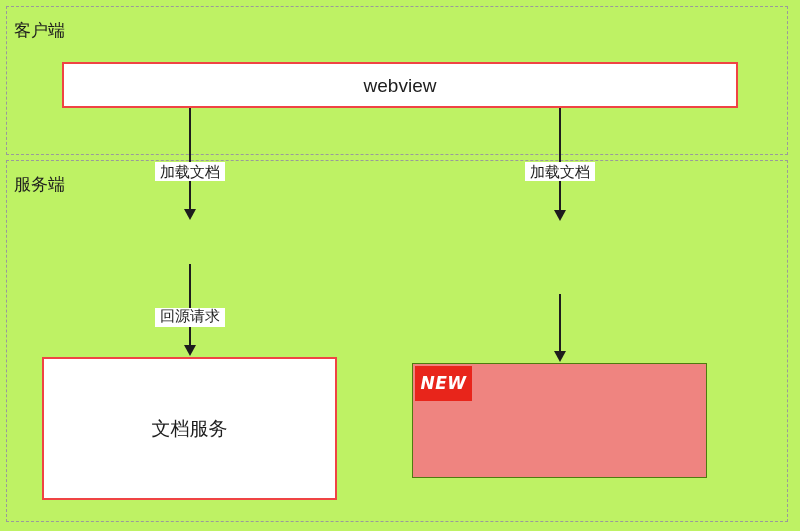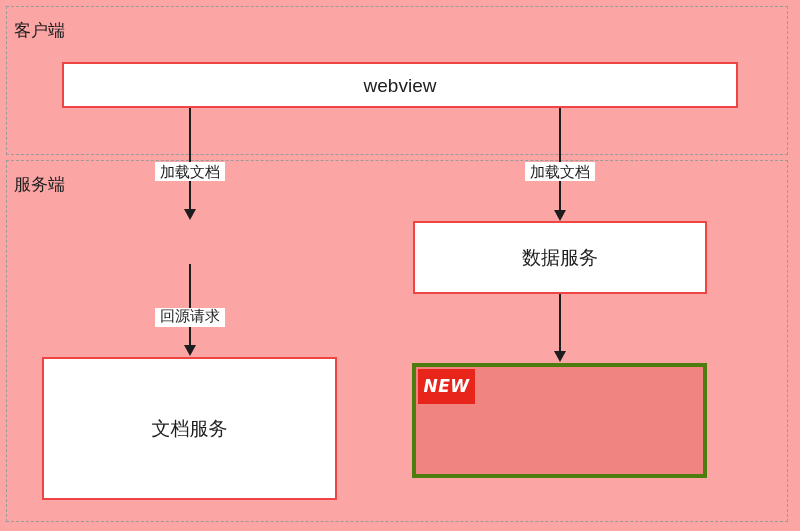--- a/index.html
+++ b/index.html
@@ -8,21 +8,21 @@
     padding: 0;
     background: #ffffff;
   }
   body {
     font-family: "Liberation Sans", "DejaVu Sans", sans-serif;
   }
   #stage {
     position: relative;
     width: 800px;
     height: 531px;
-    background: #fca5a5;
+    background: #bef264;
     overflow: hidden;
   }
 
   
   .zone {
     position: absolute;
     border: 1px dashed #9a9a9a;
     box-sizing: border-box;
     background: transparent;
   }
@@ -46,21 +46,21 @@
     justify-content: center;
     color: #1d1d1d;
   }
   .box-label {
     font-size: 19px;
     line-height: 1;
     white-space: nowrap;
   }
   .box.highlight {
     background: #ef8480;
-    border: 4px solid #4d7c0f;
+    border: 1px solid #4d7c0f;
   }
   .box.highlight .box-label {
     color: #ffffff;
     font-weight: 600;
     letter-spacing: 0.3px;
   }
 
   
   .new-badge {
     position: absolute;
@@ -123,23 +123,20 @@
 
   <div class="vline" style="left:189px; top:108px; height:104px;"></div>
   <div class="arrowhead" style="left:184px; top:209px;"></div>
   <div class="edge-label" style="left:190px; top:146px;">加载文档</div>
 
   <div class="vline" style="left:559px; top:108px; height:105px;"></div>
   <div class="arrowhead" style="left:554px; top:210px;"></div>
   <div class="edge-label" style="left:560px; top:146px;">加载文档</div>
 
 
-  <div class="box" style="left:413px; top:221px; width:294px; height:73px;">
-    <span class="box-label">数据服务</span>
-  </div>
 
   <div class="vline" style="left:189px; top:264px; height:82px;"></div>
   <div class="arrowhead" style="left:184px; top:345px;"></div>
   <div class="edge-label" style="left:190px; top:292px;font-family:Liberation Mono, monospace;">回源请求</div>
 
   <div class="vline" style="left:559px; top:294px; height:58px;"></div>
   <div class="arrowhead" style="left:554px; top:351px;"></div>
 
   <div class="box" style="left:42px; top:357px; width:295px; height:143px;">
     <span class="box-label">文档服务</span>

